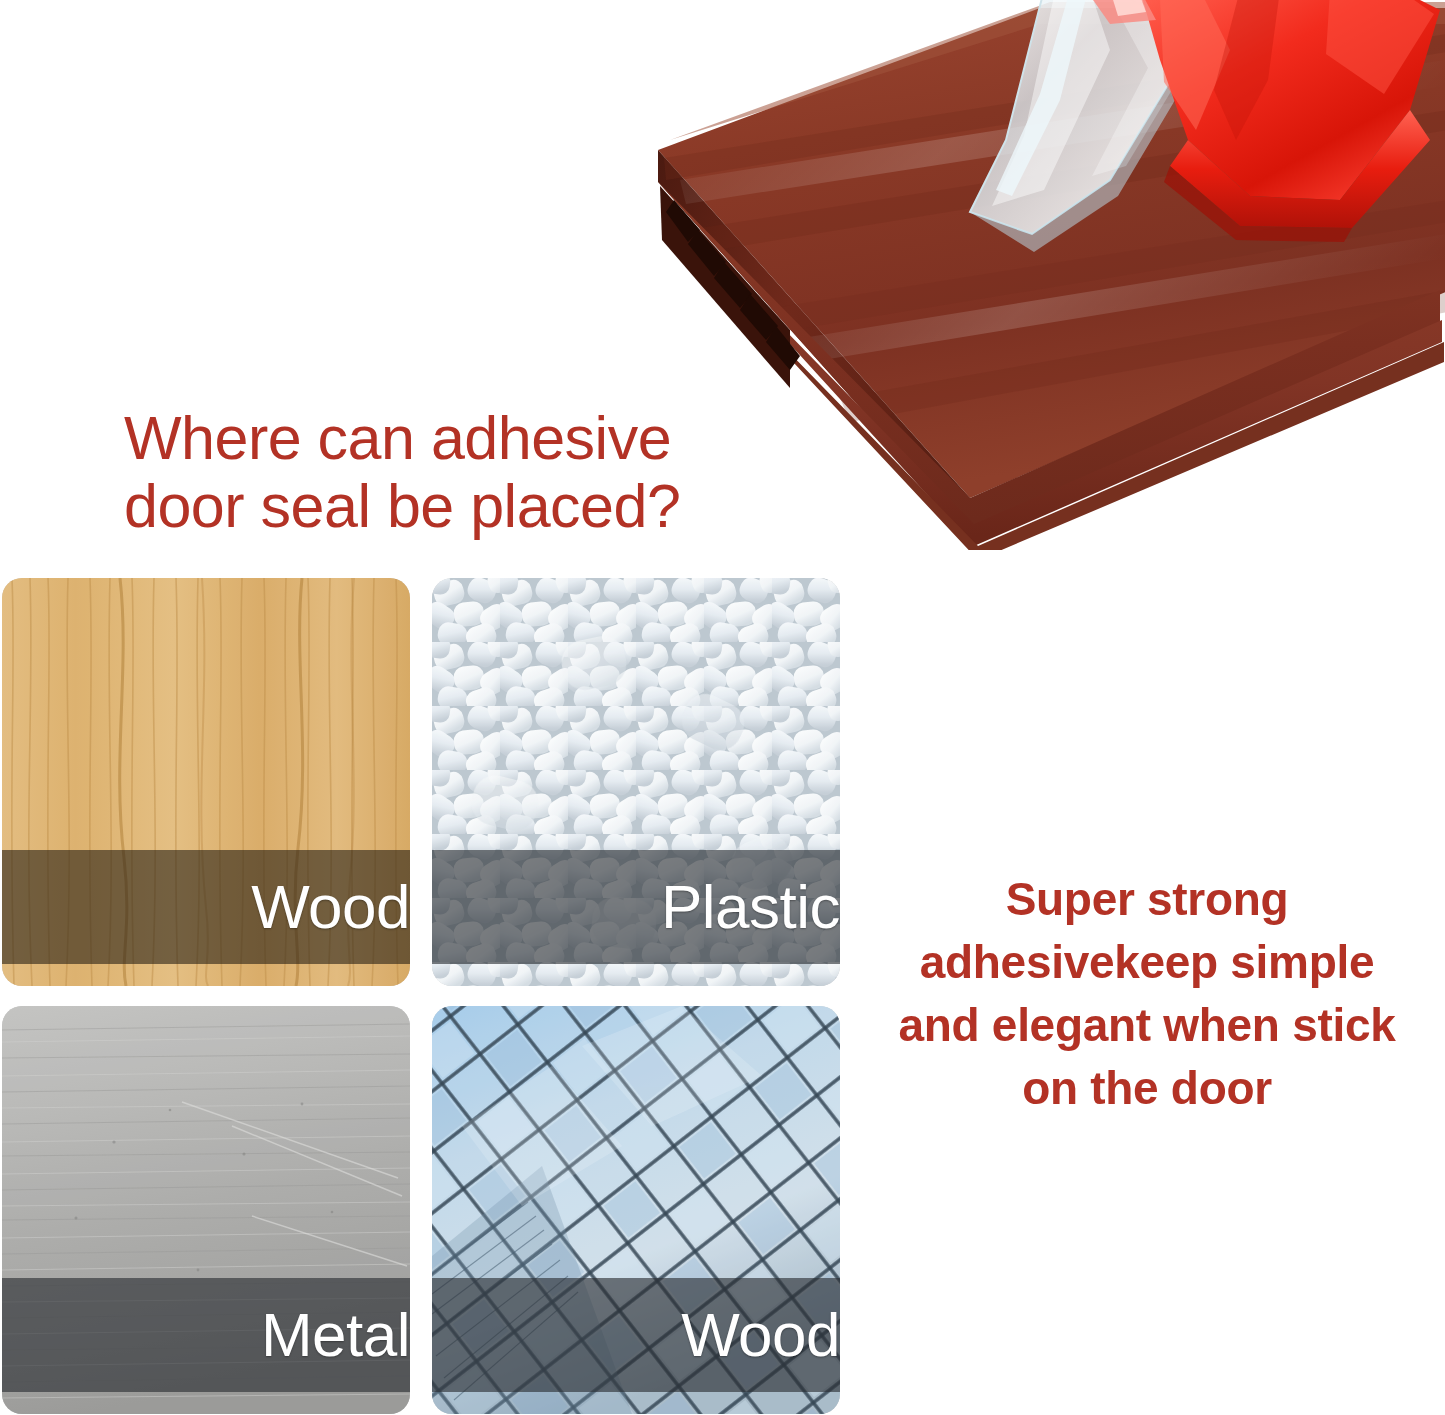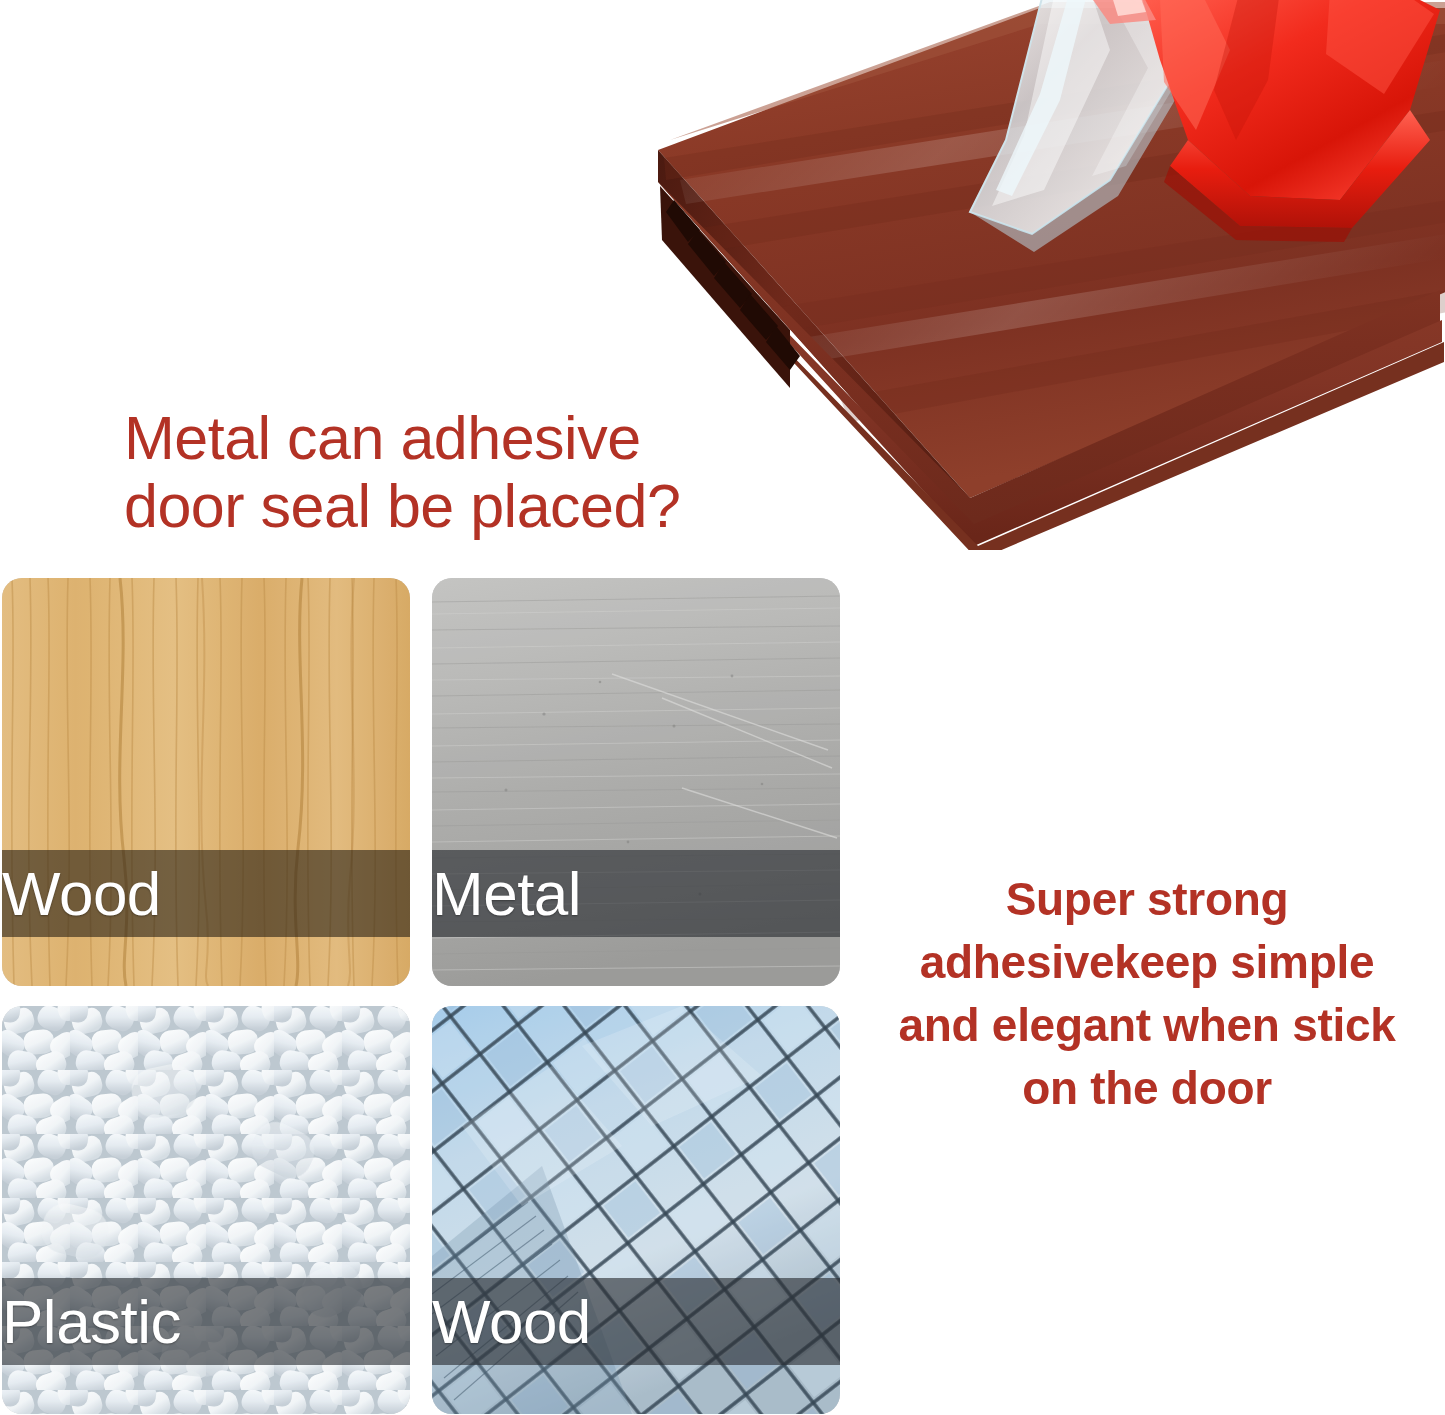--- a/index.html
+++ b/index.html
@@ -61,25 +61,25 @@
   .tile-texture {
     position: absolute;
     inset: 0;
   }
   .tile-texture svg { display: block; width: 100%; height: 100%; }
   .tile-caption {
     position: absolute;
     left: 0;
     right: 0;
     top: 272px;
-    height: 87px;
+    height: 114px;
     background: rgba(35, 28, 18, 0.58);
     display: flex;
     align-items: center;
-    justify-content: flex-start;
+    justify-content: flex-end;
   }
   .tile-caption.cool { background: rgba(40, 44, 48, 0.62); }
   .tile-label {
     color: #ffffff;
     font-size: 62px;
     font-weight: 400;
     line-height: 1;
     letter-spacing: -0.5px;
     text-shadow: 0 1px 2px rgba(0,0,0,0.35);
   }
@@ -194,21 +194,21 @@
       <path d="M530,176 L600,236 L712,238 L704,252 L596,250 L524,192 Z" fill="#9d0f06" opacity="0.7"></path>
     </g>
 
     <g>
       <path d="M446,0 L500,0 L516,30 L470,34 Z" fill="#f98b82" opacity="0.85"></path>
       <path d="M470,0 L498,0 L506,22 L478,26 Z" fill="#ffd9d4" opacity="0.9"></path>
     </g>
   </svg>
 </div>
 
-<div id="headline">Metal can adhesive
+<div id="headline">Where can adhesive
 door seal be placed?</div>
 
 <div id="tile-grid">
 
   <div class="tile">
     <div class="tile-texture">
       <svg viewBox="0 0 408 408" preserveAspectRatio="none" xmlns="http://www.w3.org/2000/svg">
         <defs>
           <linearGradient id="woodBase" x1="0" y1="0" x2="1" y2="0">
             <stop offset="0%" stop-color="#e8c287"></stop>
@@ -247,84 +247,20 @@
         </g>
         <g stroke="#b98743" stroke-width="2" fill="none" opacity="0.35">
           <path d="M200,0 C208,120 192,210 204,330 C210,380 200,396 206,408"></path>
           <path d="M352,0 C344,100 358,200 348,300 C342,370 352,390 346,408"></path>
         </g>
         <rect width="408" height="408" fill="#8a5b1d" opacity="0.05"></rect>
       </svg>
     </div>
     <div class="tile-caption">
       <span class="tile-label">Wood</span>
-    </div>
-  </div>
-
-  <div class="tile">
-    <div class="tile-texture">
-      <svg viewBox="0 0 408 408" preserveAspectRatio="none" xmlns="http://www.w3.org/2000/svg">
-        <defs>
-          <linearGradient id="metalBase" x1="0" y1="0" x2="0.2" y2="1">
-            <stop offset="0%" stop-color="#c9c9c7"></stop>
-            <stop offset="30%" stop-color="#bcbcba"></stop>
-            <stop offset="55%" stop-color="#b0b0ae"></stop>
-            <stop offset="80%" stop-color="#a7a7a5"></stop>
-            <stop offset="100%" stop-color="#9d9d9b"></stop>
-          </linearGradient>
-        </defs>
-        <rect width="408" height="408" fill="url(#metalBase)"></rect>
-        <g stroke="#9a9a98" stroke-width="1" opacity="0.45" fill="none">
-          <path d="M0,24 L408,18"></path>
-            <path d="M0,52 L408,48"></path>
-            <path d="M0,86 L408,80"></path>
-          <path d="M0,118 L408,112"></path>
-            <path d="M0,150 L408,146"></path>
-            <path d="M0,184 L408,178"></path>
-          <path d="M0,214 L408,210"></path>
-            <path d="M0,248 L408,242"></path>
-            <path d="M0,280 L408,276"></path>
-          <path d="M0,312 L408,306"></path>
-            <path d="M0,344 L408,340"></path>
-            <path d="M0,376 L408,370"></path>
-        </g>
-        <g stroke="#d6d6d4" stroke-width="1" opacity="0.5" fill="none">
-          <path d="M0,36 L408,30"></path>
-            <path d="M0,70 L408,64"></path>
-            <path d="M0,102 L408,98"></path>
-          <path d="M0,136 L408,130"></path>
-            <path d="M0,168 L408,162"></path>
-            <path d="M0,200 L408,196"></path>
-          <path d="M0,232 L408,226"></path>
-            <path d="M0,264 L408,258"></path>
-            <path d="M0,296 L408,292"></path>
-          <path d="M0,328 L408,322"></path>
-            <path d="M0,360 L408,354"></path>
-            <path d="M0,392 L408,388"></path>
-        </g>
-        <g stroke="#e6e6e4" stroke-width="1.4" opacity="0.6" fill="none">
-          <path d="M230,120 L400,190"></path>
-          <path d="M180,96 L396,172"></path>
-          <path d="M250,210 L405,260"></path>
-        </g>
-        <g fill="#7e7e7c" opacity="0.5">
-          <circle cx="112" cy="136" r="1.6"></circle>
-            <circle cx="168" cy="104" r="1.3"></circle>
-          <circle cx="242" cy="148" r="1.5"></circle>
-            <circle cx="300" cy="98" r="1.4"></circle>
-          <circle cx="74" cy="212" r="1.5"></circle>
-            <circle cx="330" cy="206" r="1.3"></circle>
-          <circle cx="196" cy="264" r="1.4"></circle>
-            <circle cx="268" cy="316" r="1.5"></circle>
-        </g>
-        <rect width="408" height="408" fill="#8e8e8c" opacity="0.08"></rect>
-      </svg>
-    </div>
-    <div class="tile-caption cool">
-      <span class="tile-label">Metal</span>
     </div>
   </div>
 
   <div class="tile">
     <div class="tile-texture">
       <svg viewBox="0 0 408 408" preserveAspectRatio="none" xmlns="http://www.w3.org/2000/svg">
         <defs>
           <linearGradient id="pelletG" x1="0" y1="0" x2="0.4" y2="1">
             <stop offset="0%" stop-color="#ffffff"></stop>
             <stop offset="60%" stop-color="#f2f5f8"></stop>
@@ -363,20 +299,84 @@
     </div>
     <div class="tile-caption cool">
       <span class="tile-label">Plastic</span>
     </div>
   </div>
 
   <div class="tile">
     <div class="tile-texture">
       <svg viewBox="0 0 408 408" preserveAspectRatio="none" xmlns="http://www.w3.org/2000/svg">
         <defs>
+          <linearGradient id="metalBase" x1="0" y1="0" x2="0.2" y2="1">
+            <stop offset="0%" stop-color="#c9c9c7"></stop>
+            <stop offset="30%" stop-color="#bcbcba"></stop>
+            <stop offset="55%" stop-color="#b0b0ae"></stop>
+            <stop offset="80%" stop-color="#a7a7a5"></stop>
+            <stop offset="100%" stop-color="#9d9d9b"></stop>
+          </linearGradient>
+        </defs>
+        <rect width="408" height="408" fill="url(#metalBase)"></rect>
+        <g stroke="#9a9a98" stroke-width="1" opacity="0.45" fill="none">
+          <path d="M0,24 L408,18"></path>
+            <path d="M0,52 L408,48"></path>
+            <path d="M0,86 L408,80"></path>
+          <path d="M0,118 L408,112"></path>
+            <path d="M0,150 L408,146"></path>
+            <path d="M0,184 L408,178"></path>
+          <path d="M0,214 L408,210"></path>
+            <path d="M0,248 L408,242"></path>
+            <path d="M0,280 L408,276"></path>
+          <path d="M0,312 L408,306"></path>
+            <path d="M0,344 L408,340"></path>
+            <path d="M0,376 L408,370"></path>
+        </g>
+        <g stroke="#d6d6d4" stroke-width="1" opacity="0.5" fill="none">
+          <path d="M0,36 L408,30"></path>
+            <path d="M0,70 L408,64"></path>
+            <path d="M0,102 L408,98"></path>
+          <path d="M0,136 L408,130"></path>
+            <path d="M0,168 L408,162"></path>
+            <path d="M0,200 L408,196"></path>
+          <path d="M0,232 L408,226"></path>
+            <path d="M0,264 L408,258"></path>
+            <path d="M0,296 L408,292"></path>
+          <path d="M0,328 L408,322"></path>
+            <path d="M0,360 L408,354"></path>
+            <path d="M0,392 L408,388"></path>
+        </g>
+        <g stroke="#e6e6e4" stroke-width="1.4" opacity="0.6" fill="none">
+          <path d="M230,120 L400,190"></path>
+          <path d="M180,96 L396,172"></path>
+          <path d="M250,210 L405,260"></path>
+        </g>
+        <g fill="#7e7e7c" opacity="0.5">
+          <circle cx="112" cy="136" r="1.6"></circle>
+            <circle cx="168" cy="104" r="1.3"></circle>
+          <circle cx="242" cy="148" r="1.5"></circle>
+            <circle cx="300" cy="98" r="1.4"></circle>
+          <circle cx="74" cy="212" r="1.5"></circle>
+            <circle cx="330" cy="206" r="1.3"></circle>
+          <circle cx="196" cy="264" r="1.4"></circle>
+            <circle cx="268" cy="316" r="1.5"></circle>
+        </g>
+        <rect width="408" height="408" fill="#8e8e8c" opacity="0.08"></rect>
+      </svg>
+    </div>
+    <div class="tile-caption cool">
+      <span class="tile-label">Metal</span>
+    </div>
+  </div>
+
+  <div class="tile">
+    <div class="tile-texture">
+      <svg viewBox="0 0 408 408" preserveAspectRatio="none" xmlns="http://www.w3.org/2000/svg">
+        <defs>
           <linearGradient id="glassSky" x1="0" y1="0" x2="0.4" y2="1">
             <stop offset="0%" stop-color="#9cc6e8"></stop>
             <stop offset="35%" stop-color="#bdd6e8"></stop>
             <stop offset="70%" stop-color="#cfdde8"></stop>
             <stop offset="100%" stop-color="#9fb2c0"></stop>
           </linearGradient>
           <pattern id="panes" width="96" height="96" patternUnits="userSpaceOnUse" patternTransform="rotate(-38 48 48)">
             <rect width="96" height="96" fill="none"></rect>
             <rect x="2" y="2" width="92" height="92" fill="#ffffff" opacity="0.13"></rect>
             <path d="M0,0 L96,0 M0,48 L96,48 M0,96 L96,96" stroke="#2d3d4a" stroke-width="3.4" opacity="0.85"></path>

